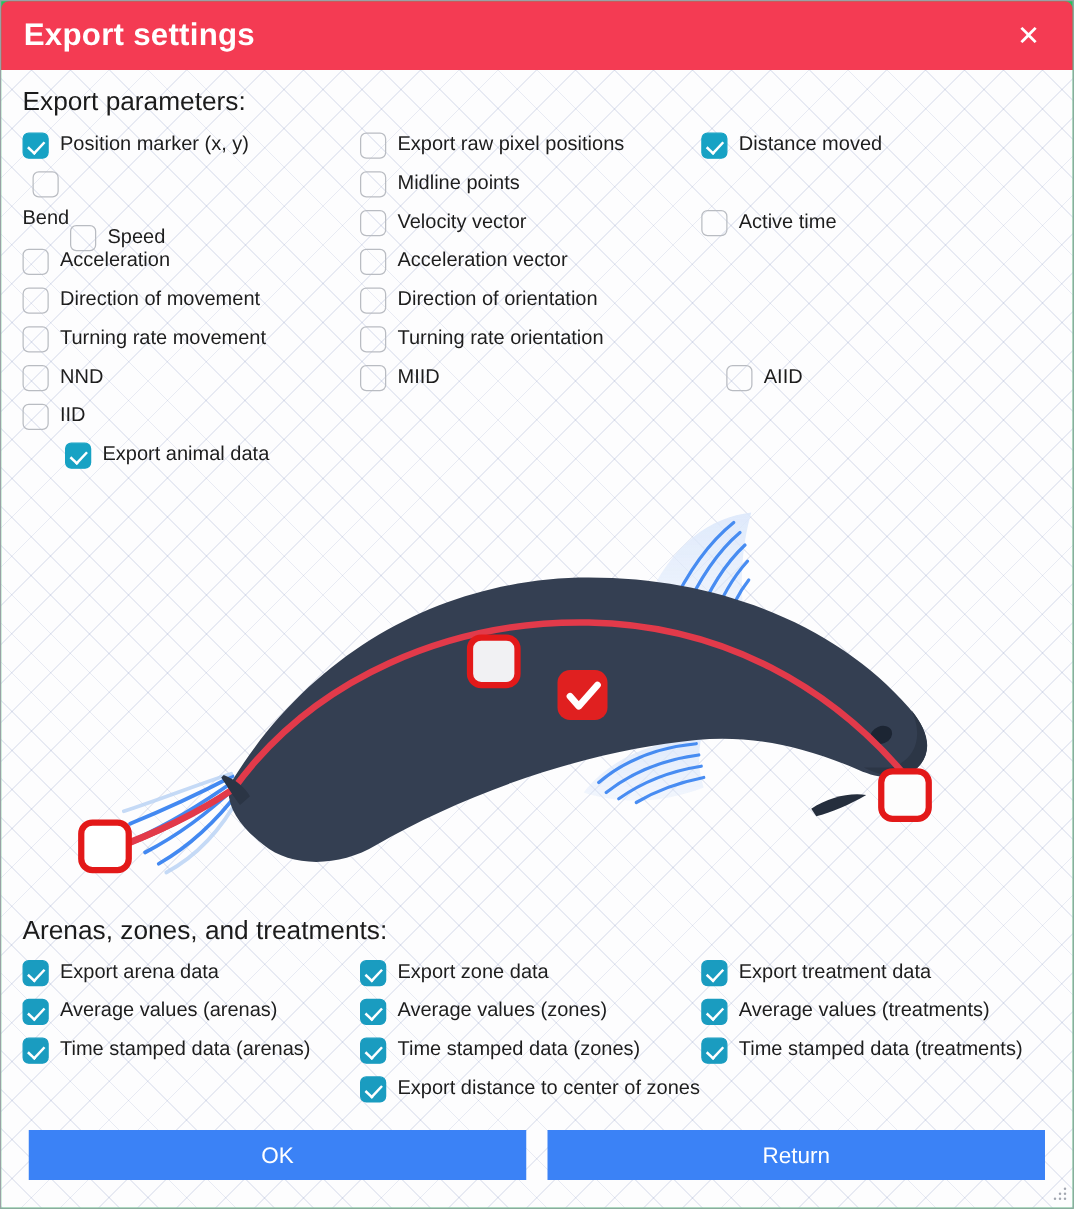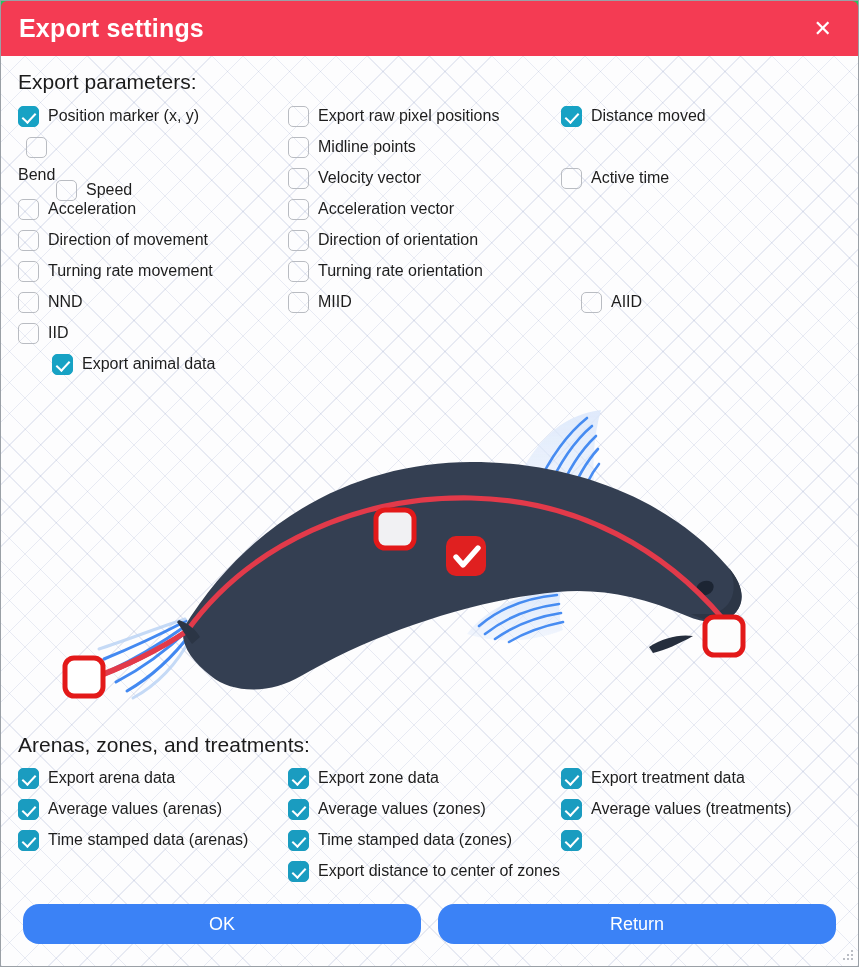--- a/index.html
+++ b/index.html
@@ -86,21 +86,21 @@
     pointer-events:none;
   }
   #fish-svg{display:block;width:857px;height:340px;}
 
   
   #btnbar{
     position:absolute;left:0;right:0;bottom:22px;height:40px;
     display:flex;gap:17px;padding:0 22px;box-sizing:border-box;
   }
   .btn{
-    flex:1;height:40px;border:none;border-radius:16px;
+    flex:1;height:40px;border:none;border-radius:0;
     background:#3b82f6;color:#ffffff;
     font-family:"Liberation Sans","DejaVu Sans",sans-serif;
     font-size:18px;font-weight:400;cursor:pointer;
     display:flex;align-items:center;justify-content:center;
   }
   
   #grip{
     position:absolute;right:4px;bottom:3px;width:13px;height:13px;
     opacity:.55;
   }
@@ -228,20 +228,21 @@
         <div class="cbrow" style="left: 560px; top: 712px;">
           <span class="box on2"></span>
           <span class="lbl">Export treatment data</span>
         </div>
         <div class="cbrow" style="left: 560px; top: 743px;">
           <span class="box on2"></span>
           <span class="lbl">Average values (treatments)</span>
         </div>
         <div class="cbrow" style="left: 560px; top: 774px;">
           <span class="box on2"></span>
+          <span class="lbl">Time stamped data (treatments)</span>
         </div>
       </div>
 
     <div id="fish-wrap">
       <svg id="fish-svg" viewBox="0 0 857 340" xmlns="http://www.w3.org/2000/svg">
         <defs>
           <linearGradient id="finfade" x1="0" y1="0" x2="0" y2="1">
             <stop offset="0" stop-color="#dce8fb" stop-opacity="0.95"></stop>
             <stop offset="1" stop-color="#dce8fb" stop-opacity="0.35"></stop>
           </linearGradient>

